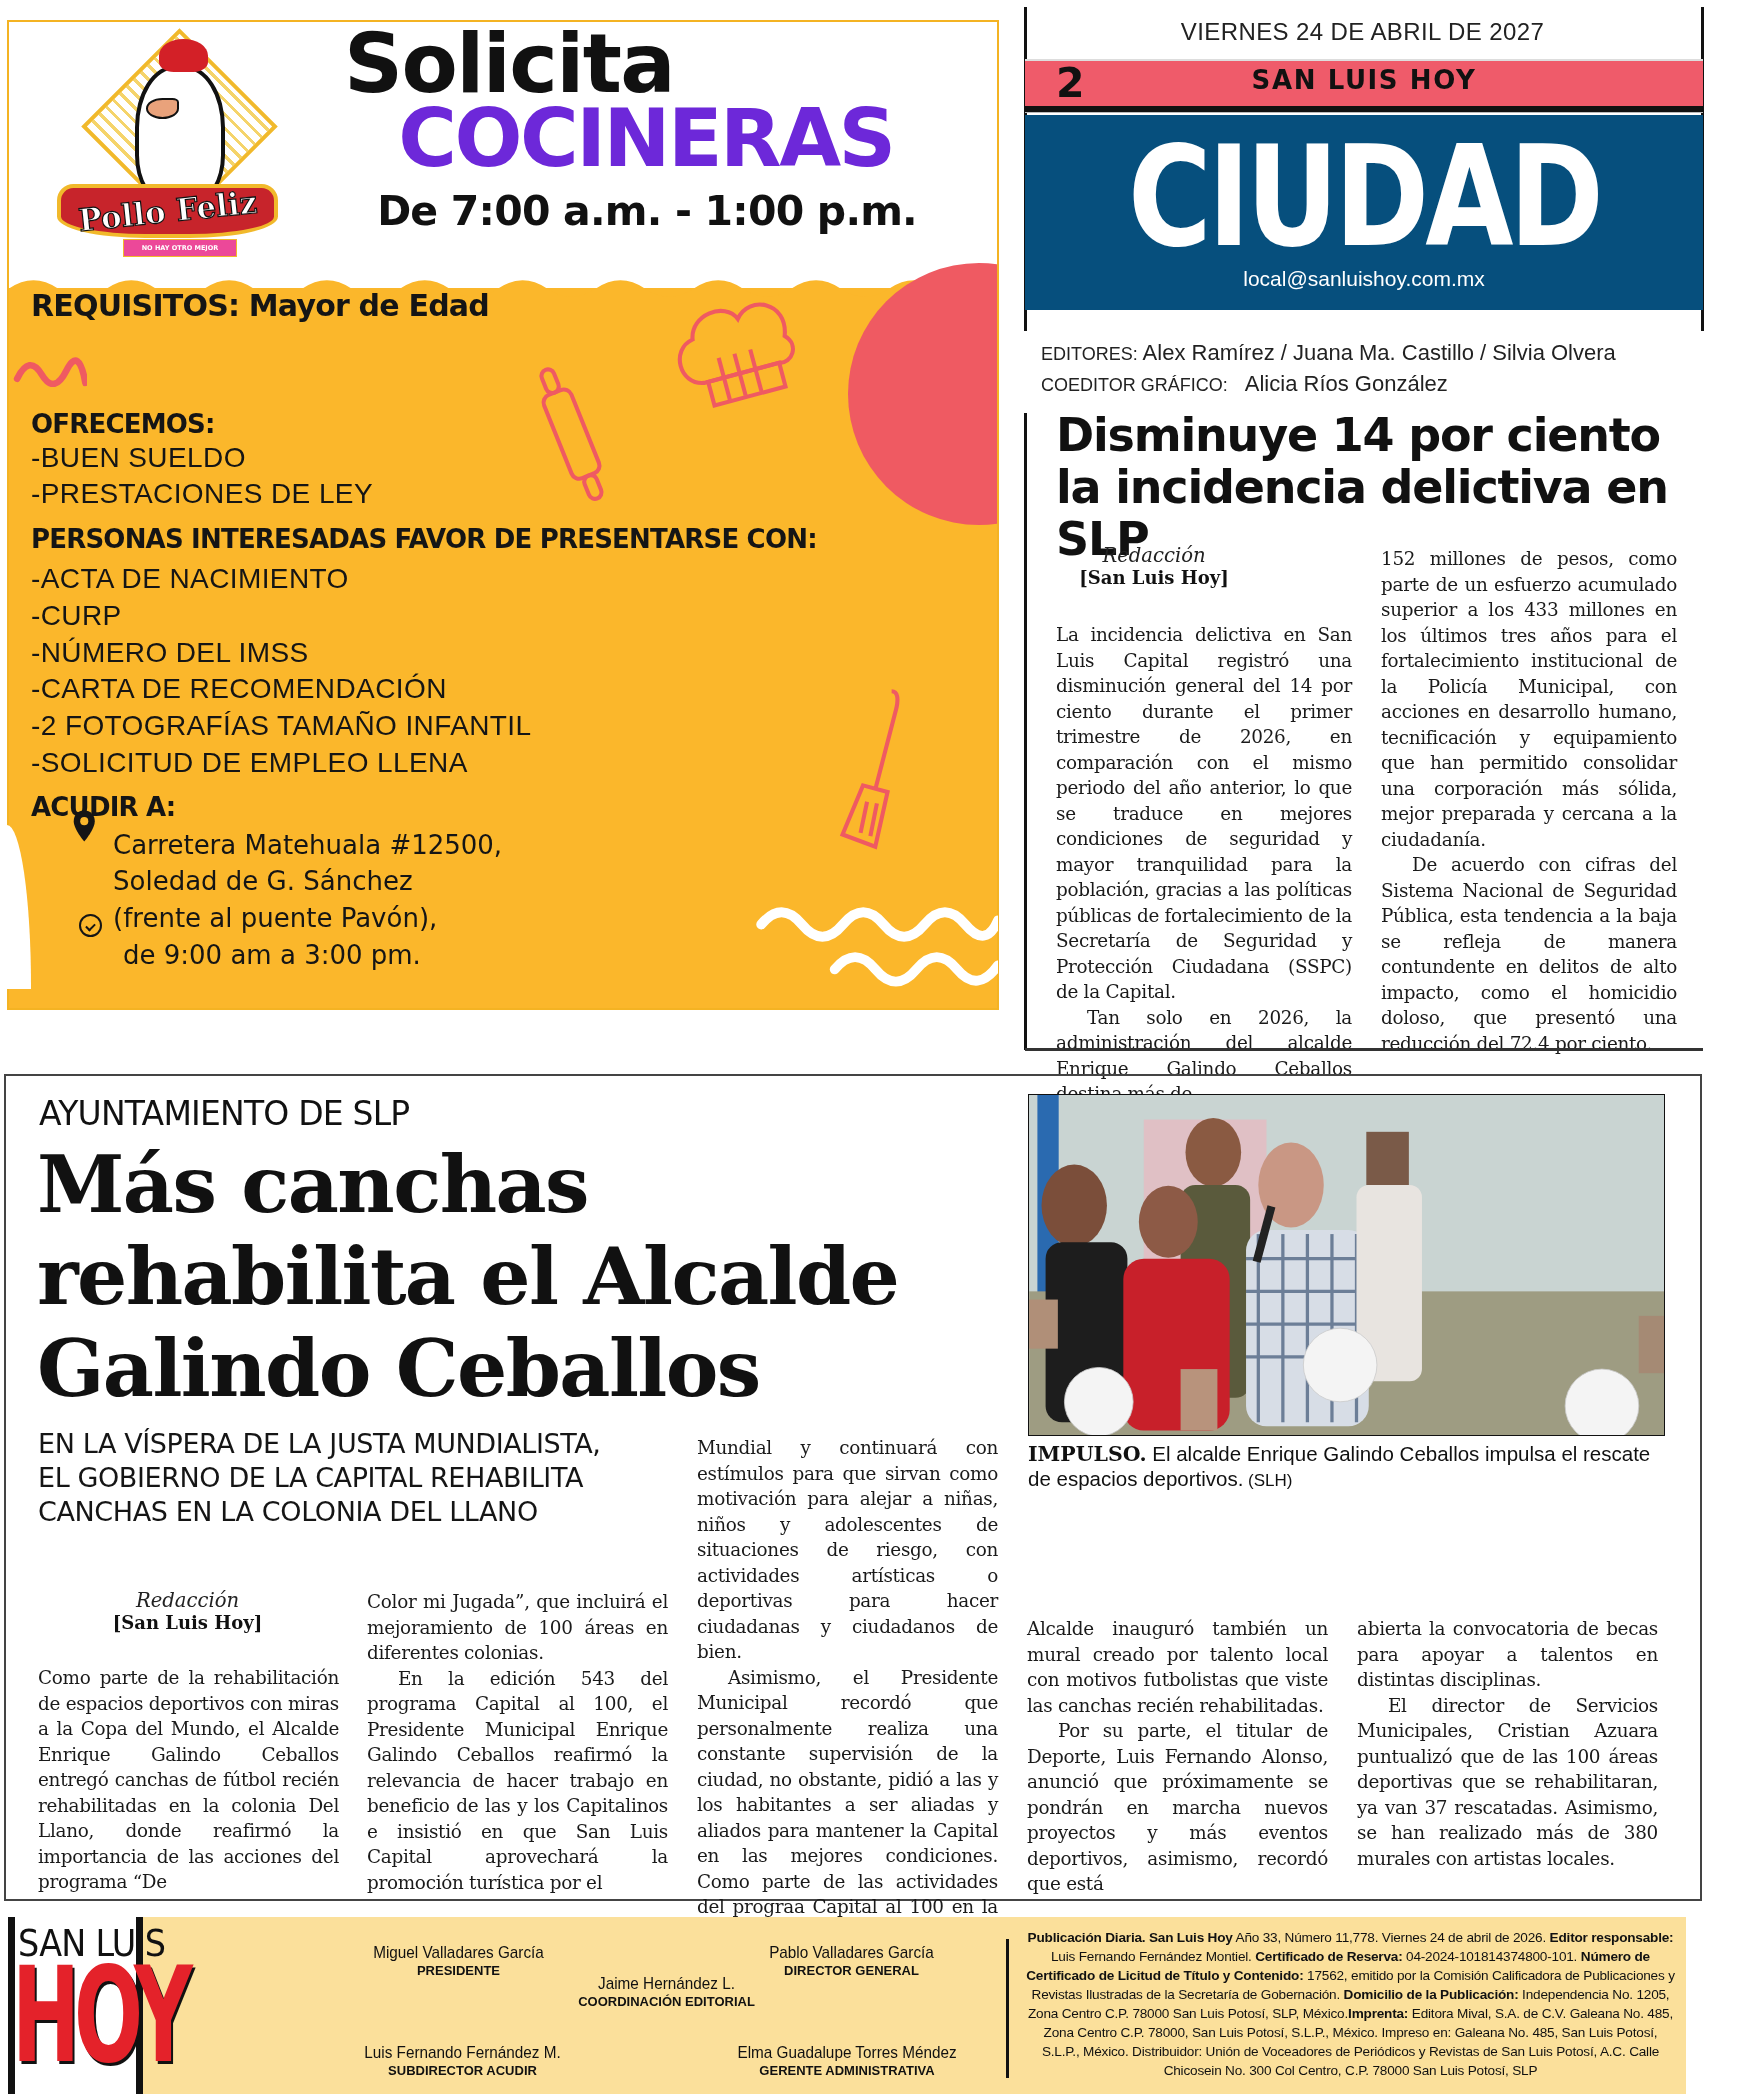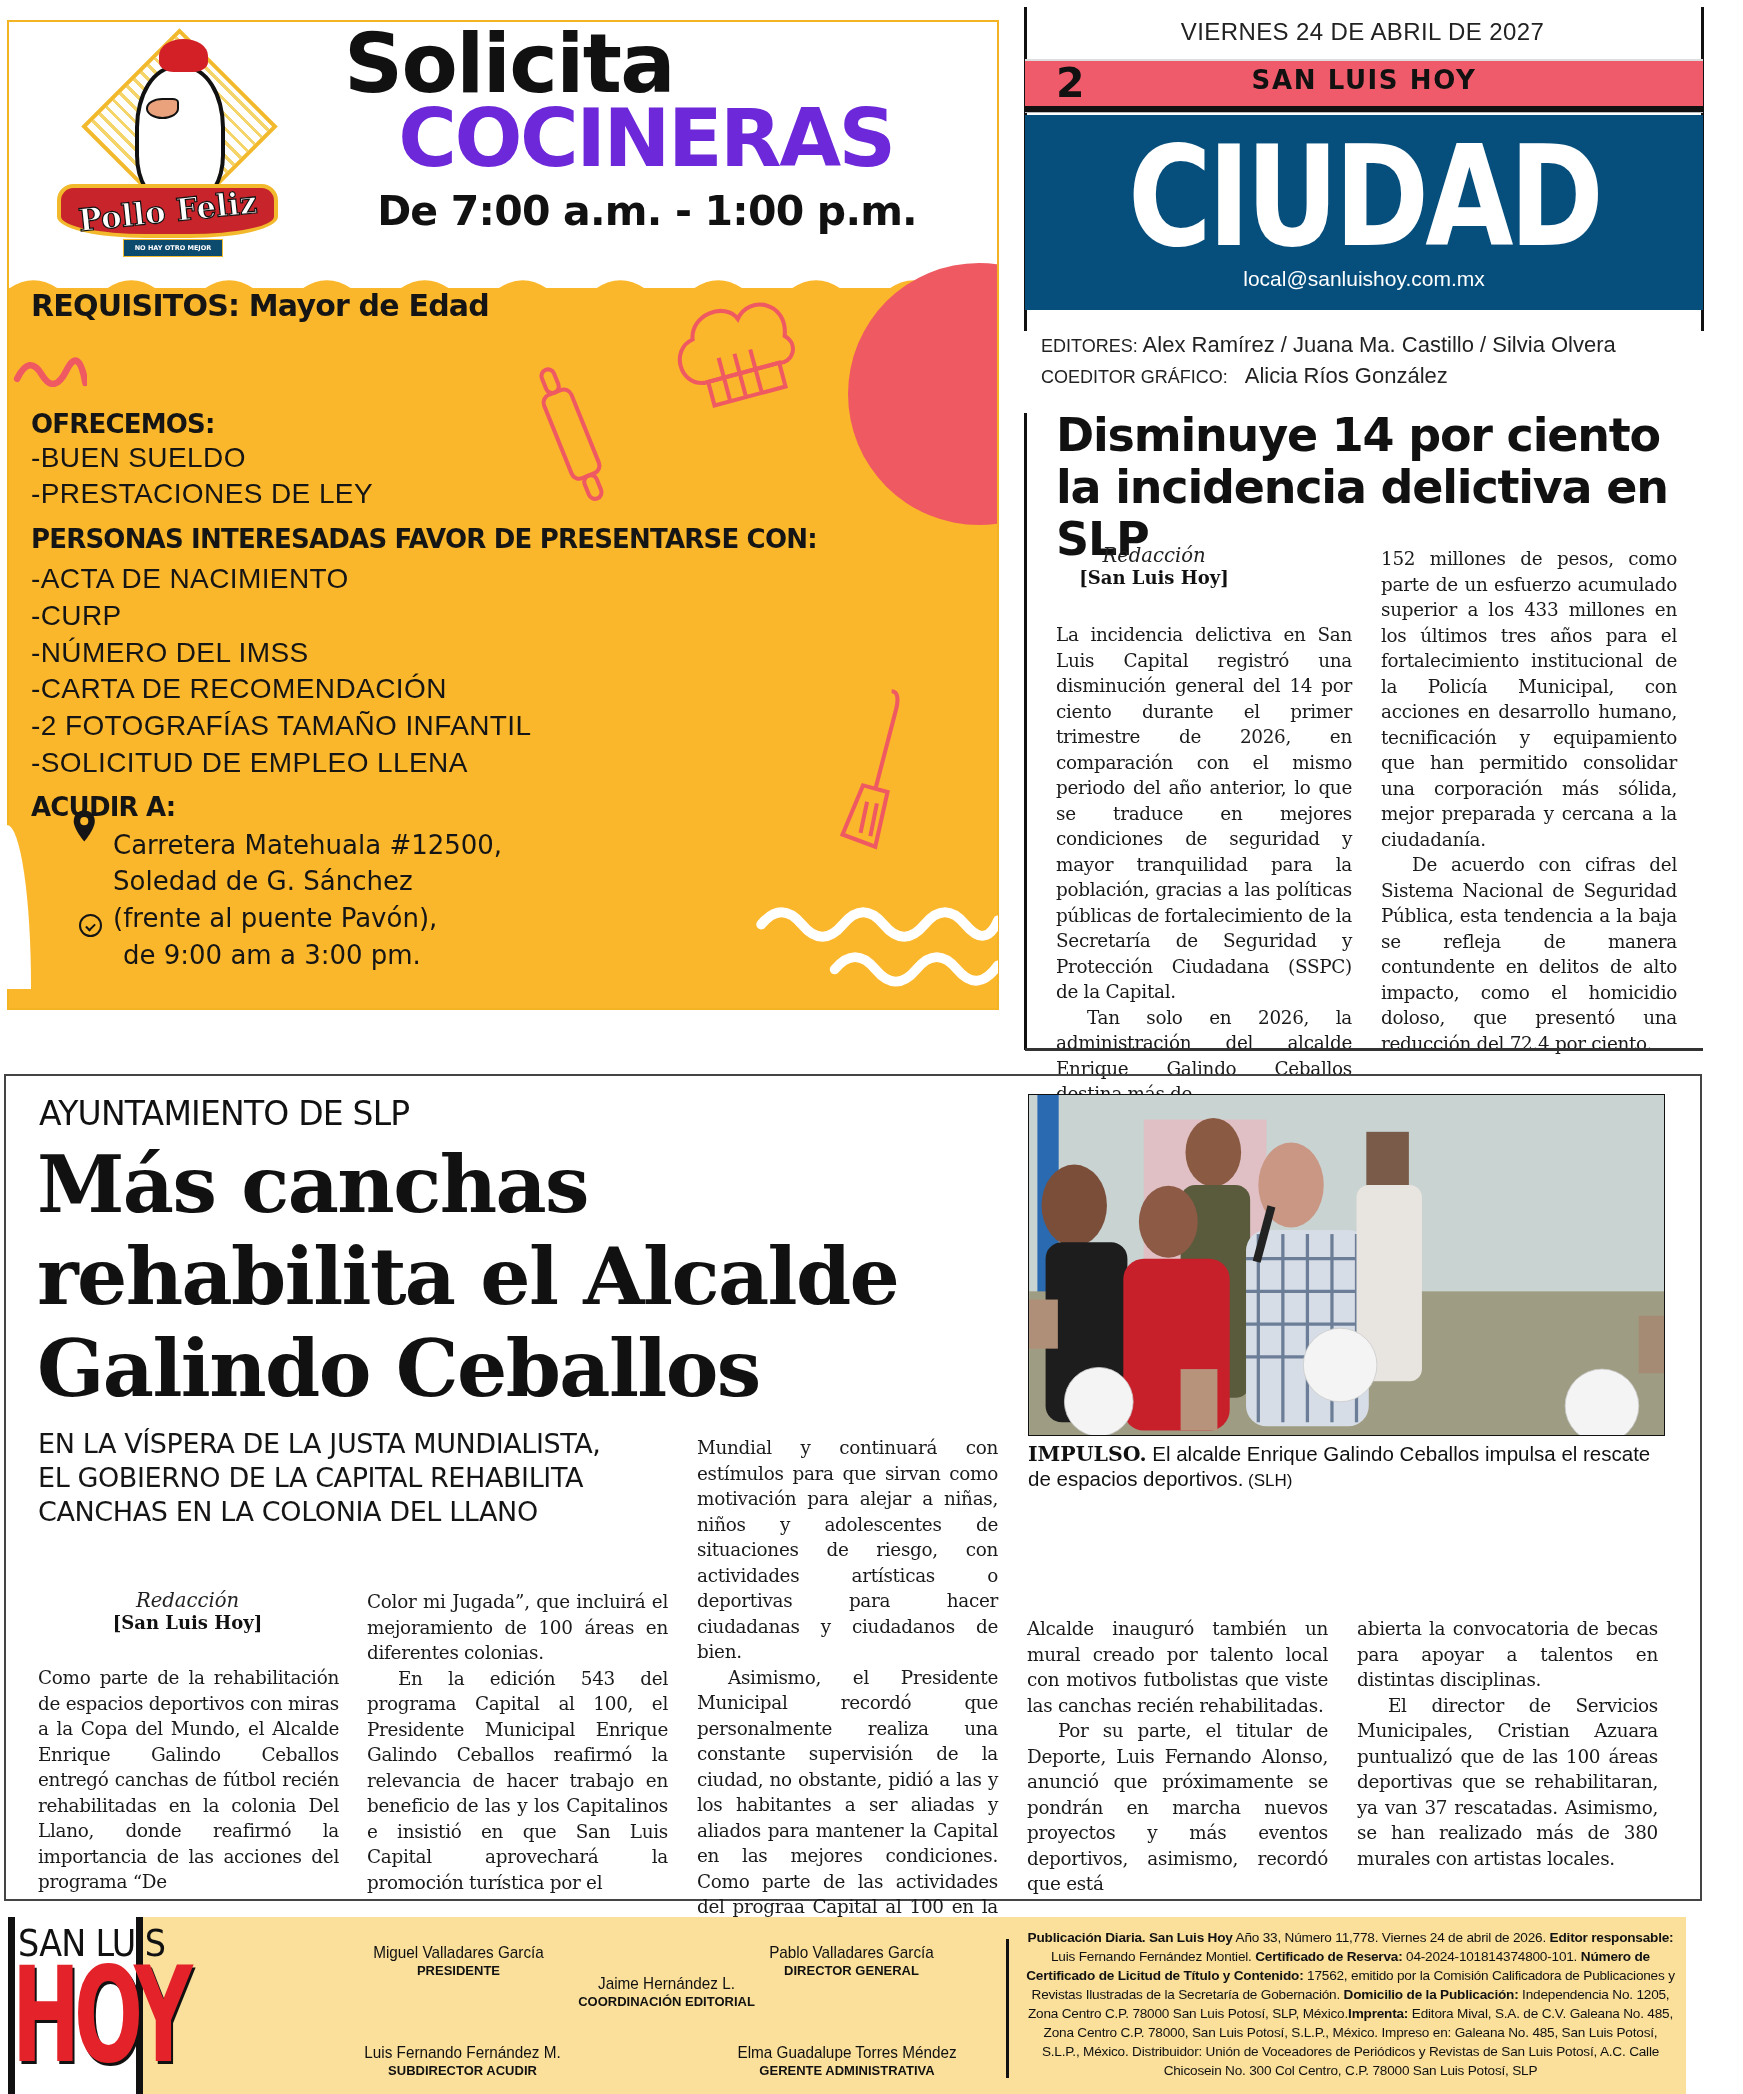--- a/index.html
+++ b/index.html
@@ -10,21 +10,21 @@
   .ad { position: absolute; left: 6.5px; top: 19.6px; width: 992px; height: 990px; background: #fbb72b; border: 2.5px solid #f4b323; overflow: hidden; }
   .ad-top { position: absolute; left: 0; top: 0; width: 100%; height: 266px; background: #ffffff; }
   .ad-wave { position: absolute; left: 0; top: 250px; width: 100%; height: 33px; }
   .logo { position: absolute; left: 49px; top: 16.4px; width: 262px; height: 237px; }
   .logo-diamond { position: absolute; left: 61px; top: 41px; width: 139px; height: 139px; transform: rotate(45deg); border: 4.9px solid #f1b92b; background: repeating-linear-gradient(0deg, #fff 0 6.5px, #f5d46a 6.5px 9.8px); }
   .chicken-body { position: absolute; left: 86px; top: 49px; width: 90px; height: 139px; background: #fff; border: 4.1px solid #111; border-radius: 45% 45% 35% 35%; }
   .chicken-comb { position: absolute; left: 110px; top: 23px; width: 49px; height: 33px; background: #d32027; border-radius: 50% 50% 30% 30%; }
   .chicken-beak { position: absolute; left: 97px; top: 82px; width: 33px; height: 21px; background: #e9a27b; border: 2.5px solid #111; border-radius: 50% 20% 50% 50%; }
   .logo-banner { position: absolute; left: 8.2px; top: 168px; width: 221px; height: 54px; background: #c7242b; border: 4.1px solid #f1b92b; border-radius: 16.4px 16.4px 40% 40%; display: flex; align-items: center; justify-content: center; }
   .logo-name { font-family: "DejaVu Serif", serif; font-weight: bold; font-size: 31px; color: #fff; -webkit-text-stroke: 1.2px #111; transform: rotate(-6deg); }
-  .logo-tag { position: absolute; left: 74px; top: 223px; width: 100px; height: 18px; background: #0c4a6e; border: 1.6px solid #f1b92b; color: #fff; font-family: "DejaVu Sans", sans-serif; font-size: 6.5px; font-weight: bold; display: flex; align-items: center; justify-content: center; }
+  .logo-tag { position: absolute; left: 74px; top: 223px; width: 114px; height: 18px; background: #ec4899; border: 1.6px solid #f1b92b; color: #fff; font-family: "DejaVu Sans", sans-serif; font-size: 6.5px; font-weight: bold; display: flex; align-items: center; justify-content: center; }
 
   .ad-title1 { position: absolute; left: 344px; top: 23px; width: 622px; font-family: "DejaVu Sans", sans-serif; font-weight: bold; font-size: 82px; line-height: 82px; color: #111; letter-spacing: -1.6px; }
   .ad-title2 { position: absolute; left: 327px; top: 98px; width: 638px; text-align: center; font-family: "DejaVu Sans", sans-serif; font-weight: bold; font-size: 80px; line-height: 82px; color: #6d28d9; letter-spacing: -2.5px; }
   .ad-hours { position: absolute; left: 344px; top: 187px; width: 606px; text-align: center; font-family: "DejaVu Sans", sans-serif; font-weight: bold; font-size: 41px; color: #111; letter-spacing: -0.8px; }
   .ad-req { position: absolute; left: 31px; top: 288px; font-family: "DejaVu Sans", sans-serif; font-weight: bold; font-size: 30px; letter-spacing: -0.8px; color: #151515; }
   .ad-h { font-family: "DejaVu Sans", sans-serif; font-weight: bold; font-size: 26px; letter-spacing: -0.8px; color: #151515; position: absolute; left: 31px; }
   .ad-li { font-family: "Liberation Sans", sans-serif; font-size: 28px; color: #151515; position: absolute; left: 31px; letter-spacing: 0.4px; }
   .ad-addr { font-family: "DejaVu Sans", sans-serif; font-size: 26px; color: #151515; position: absolute; left: 113px; line-height: 37px; }
   .pin-icon { position: absolute; left: 72px; top: 809px; width: 24.5px; height: 34px; }
   .clock-icon { position: absolute; left: 79px; top: 914px; width: 23px; height: 23px; border: 2.5px solid #151515; border-radius: 50%; }
@@ -36,21 +36,21 @@
   
   .sec-vline { position: absolute; background: #111; width: 2.5px; }
   .date-line { position: absolute; left: 1027px; top: 18px; width: 671px; text-align: center; font-family: "Liberation Sans", sans-serif; font-size: 24px; color: #222; letter-spacing: 0.4px; }
   .pink-band { position: absolute; left: 1025px; top: 59px; width: 678px; height: 47px; background: #ef5b6a; border-top: 2.5px solid #ddd; }
   .page-num { position: absolute; left: 1056px; top: 59px; font-family: "DejaVu Sans", sans-serif; font-weight: bold; font-size: 41px; color: #111; }
   .pink-title { position: absolute; left: 1025px; top: 65px; width: 678px; text-align: center; font-family: "DejaVu Sans", sans-serif; font-weight: bold; font-size: 26px; color: #111; letter-spacing: 1.6px; }
   .black-rule { position: absolute; left: 1025px; top: 106px; width: 678px; height: 6.5px; background: #111; border-bottom: 1.6px solid #bbb; }
   .blue-band { position: absolute; left: 1025px; top: 115px; width: 678px; height: 195px; background: #064f7d; }
   .ciudad { position: absolute; left: 1025px; top: 115px; width: 678px; text-align: center; font-family: "DejaVu Sans", sans-serif; font-weight: bold; font-size: 139px; line-height: 164px; color: #ffffff; letter-spacing: -4.9px; transform: scaleX(0.82); }
   .email { position: absolute; left: 1025px; top: 267px; width: 678px; text-align: center; font-family: "Liberation Sans", sans-serif; font-size: 21px; color: #fff; }
-  .editors { position: absolute; left: 1041px; top: 330px; font-family: "Liberation Sans", sans-serif; font-size: 22px; color: #222; line-height: 29px; white-space: nowrap; }
+  .editors { position: absolute; left: 1041px; top: 338px; font-family: "Liberation Sans", sans-serif; font-size: 22px; color: #222; line-height: 29px; white-space: nowrap; }
   .editors .lbl { font-size: 18px; }
 
   
   .crime-title { position: absolute; left: 1056px; top: 409px; width: 638px; font-family: "DejaVu Sans", sans-serif; font-weight: bold; font-size: 46px; line-height: 52px; color: #111; letter-spacing: -1.2px; }
   .byline { position: absolute; text-align: center; font-family: "DejaVu Serif", serif; }
   .byline .who { font-style: italic; font-size: 19.6px; color: #222; display: block; }
   .byline .org { font-weight: bold; font-size: 18px; color: #111; display: block; }
   .col { position: absolute; font-family: "DejaVu Serif", serif; font-size: 18.4px; line-height: 25.5px; color: #1a1a1a; text-align: justify; hyphens: manual; letter-spacing: -0.3px; }
   .col p { text-indent: 0; }
   .col p.ind { text-indent: 31px; }

